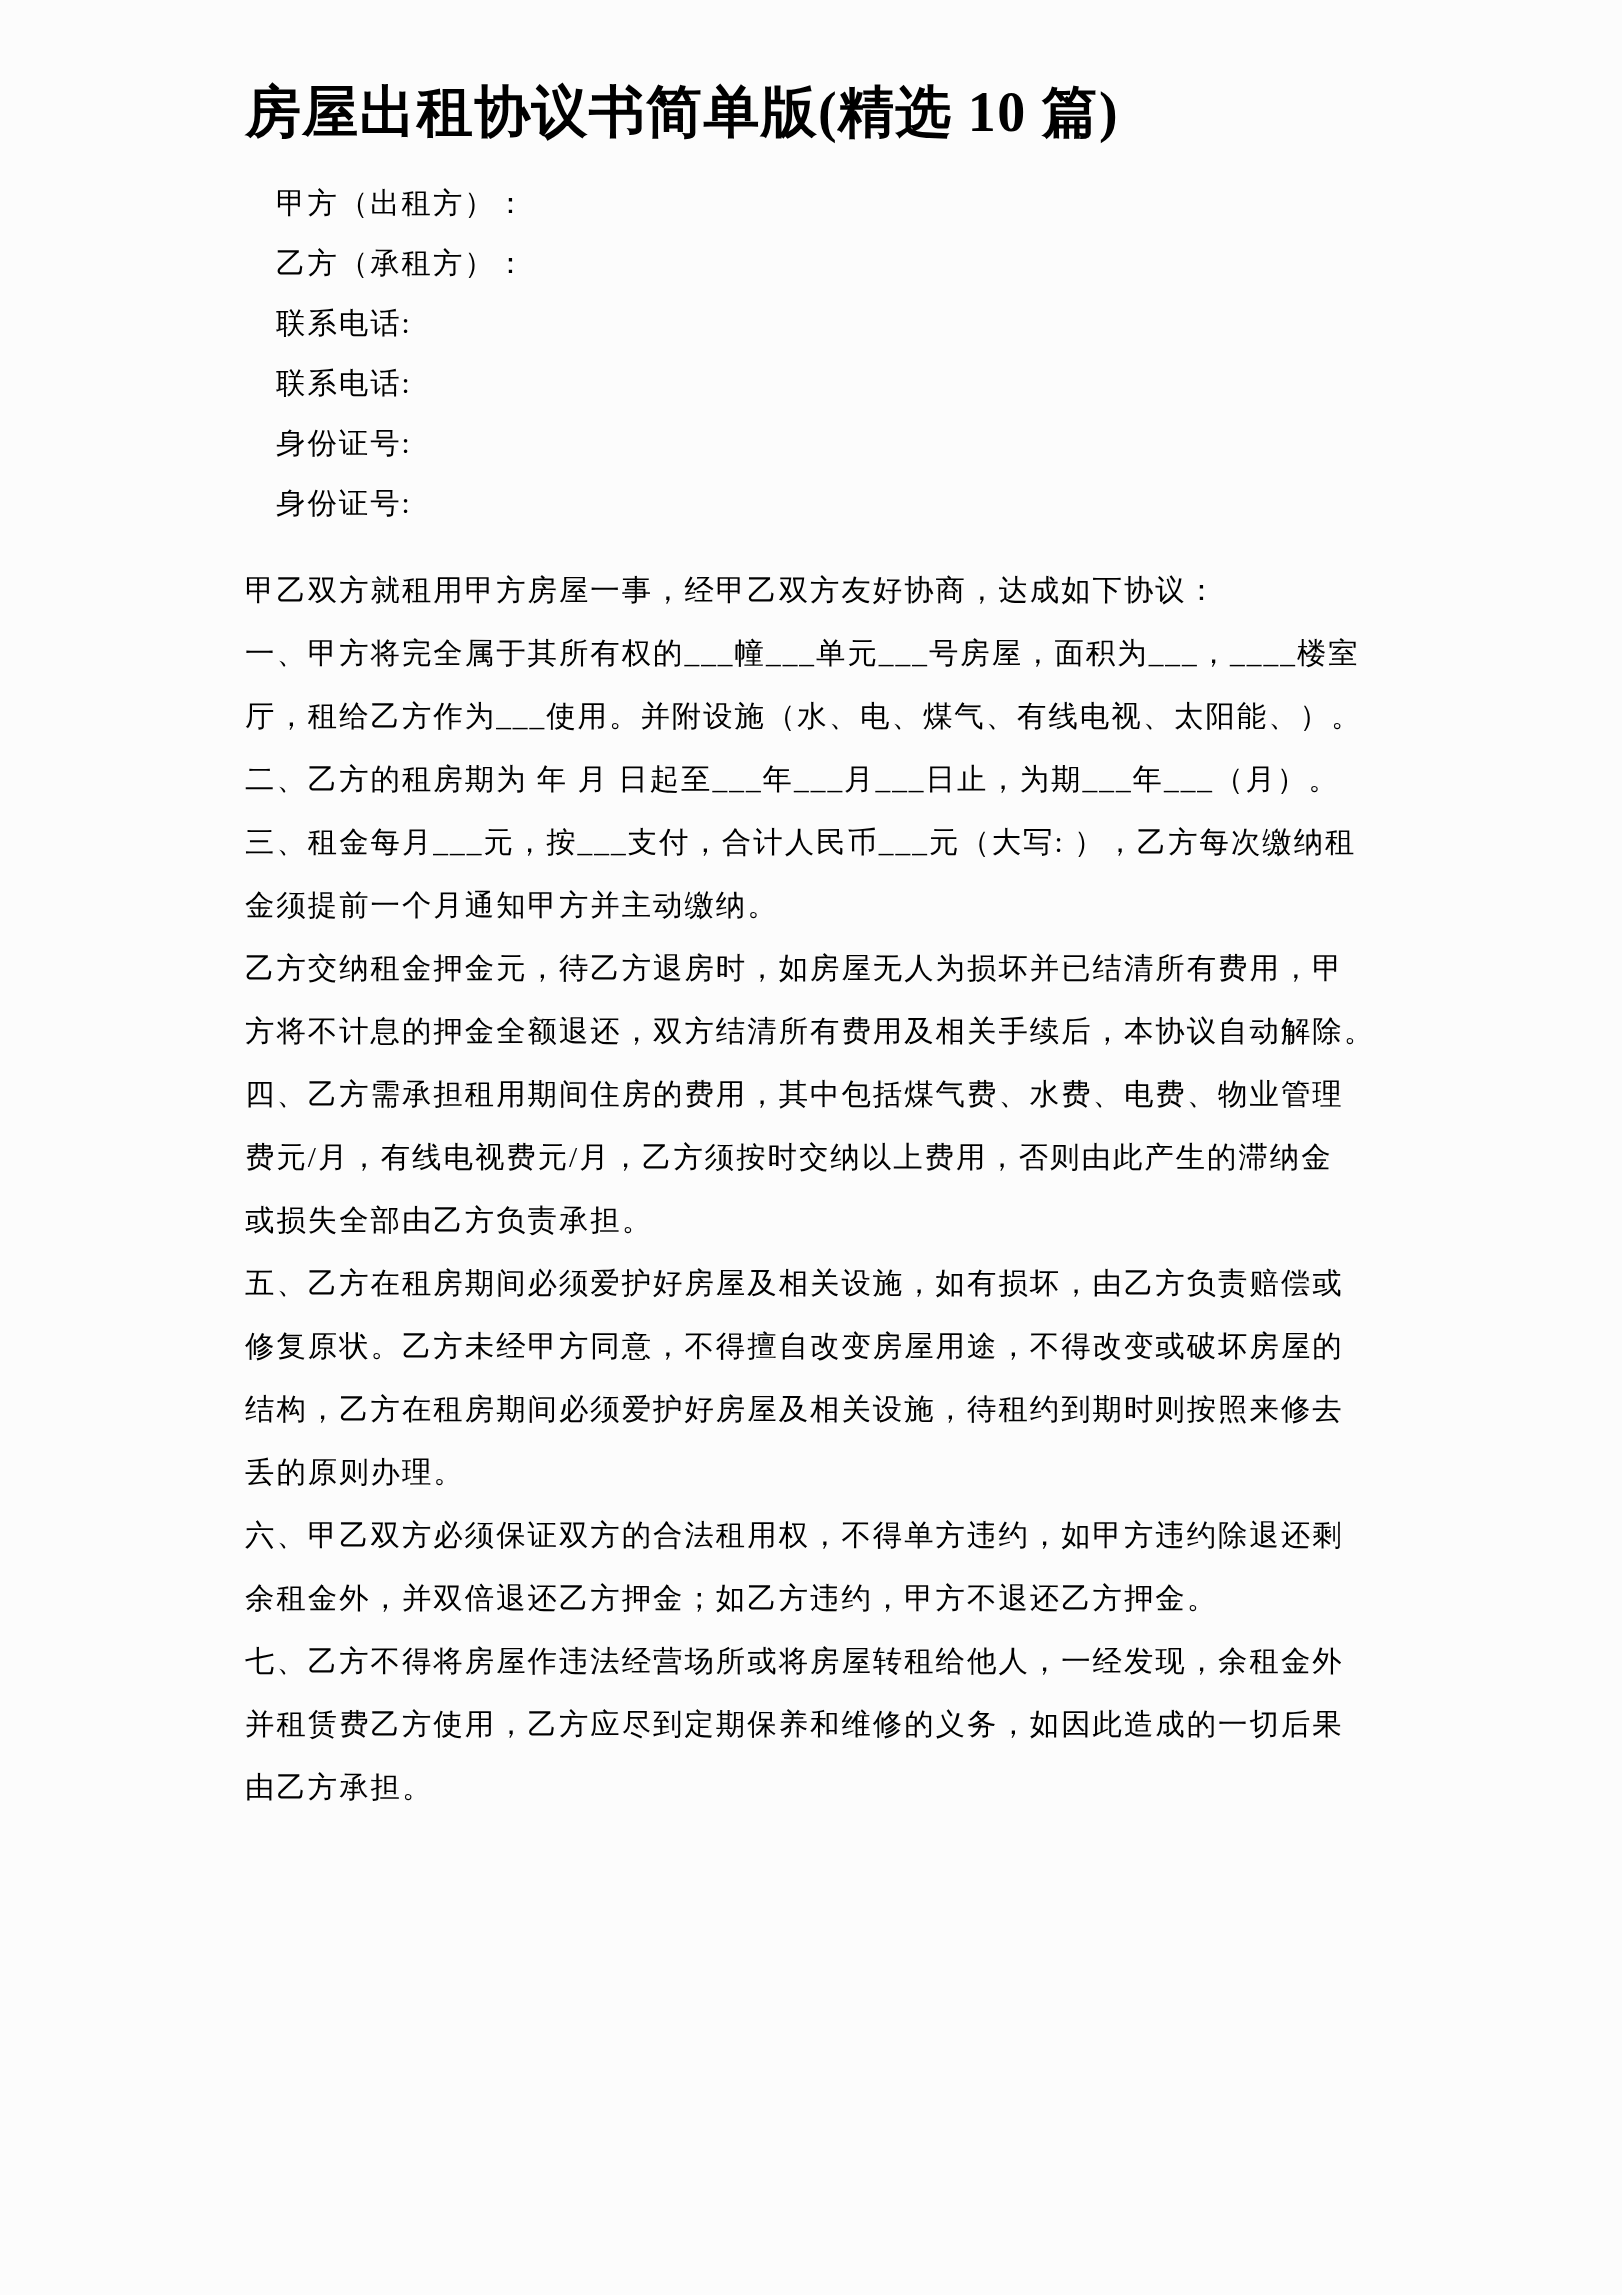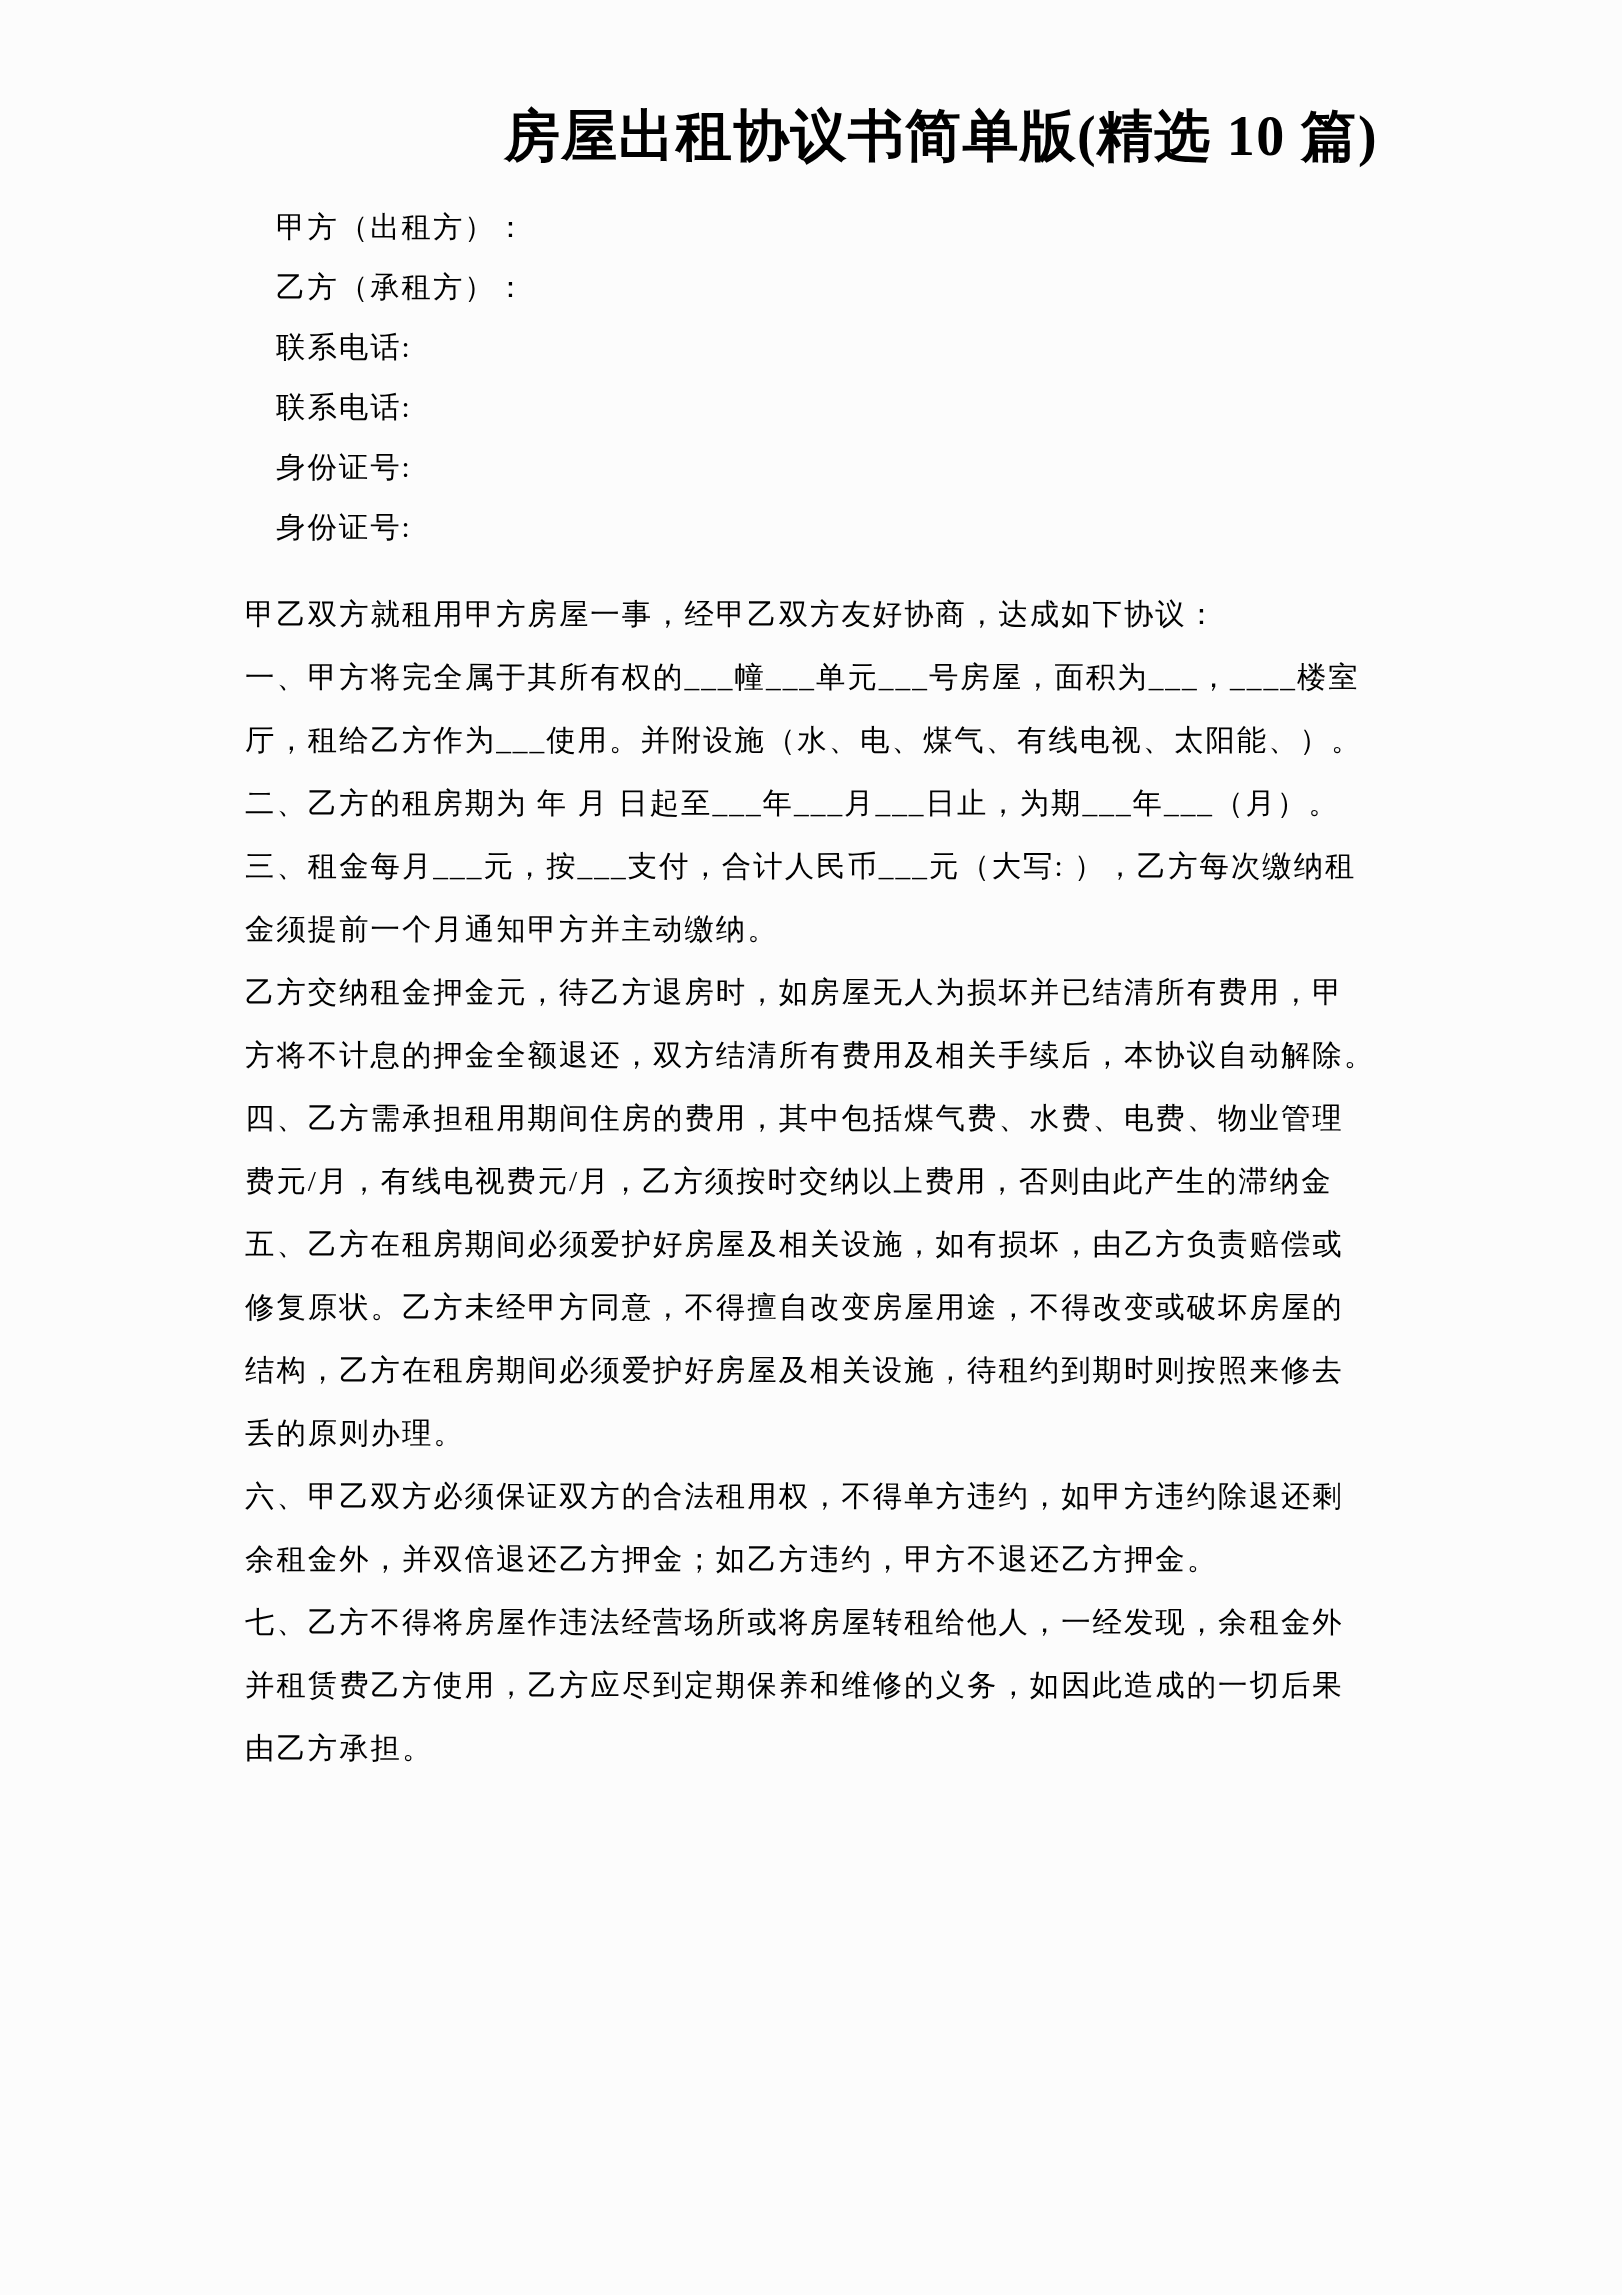--- a/index.html
+++ b/index.html
@@ -14,25 +14,25 @@
     margin: 0 auto;
     background: #fcfcfc;
     color: #000000;
     font-family: "Liberation Serif", "DejaVu Serif", serif;
     overflow: hidden;
   }
   .content {
     padding: 0 245px;
   }
   .doc-title {
-    padding-top: 104px;
+    padding-top: 80px;
     font-size: 56px;
     font-weight: 700;
     line-height: 65px;
-    text-align: right;
+    text-align: left;
     letter-spacing: 1.3px;
     white-space: nowrap;
   }
   .title-divider {
     margin-top: 14.4px;
     font-size: 30px;
     line-height: 39px;
     font-weight: 400;
     letter-spacing: 0.7px;
     white-space: nowrap;
@@ -79,20 +79,21 @@
       <div class="body-line">甲乙双方就租用甲方房屋一事，经甲乙双方友好协商，达成如下协议：</div>
       <div class="body-line">一、甲方将完全属于其所有权的___幢___单元___号房屋，面积为___，____楼室</div>
       <div class="body-line">厅，租给乙方作为___使用。并附设施（水、电、煤气、有线电视、太阳能、）。</div>
       <div class="body-line">二、乙方的租房期为 年 月 日起至___年___月___日止，为期___年___（月）。</div>
       <div class="body-line">三、租金每月___元，按___支付，合计人民币___元（大写: ），乙方每次缴纳租</div>
       <div class="body-line">金须提前一个月通知甲方并主动缴纳。</div>
       <div class="body-line">乙方交纳租金押金元，待乙方退房时，如房屋无人为损坏并已结清所有费用，甲</div>
       <div class="body-line">方将不计息的押金全额退还，双方结清所有费用及相关手续后，本协议自动解除。</div>
       <div class="body-line">四、乙方需承担租用期间住房的费用，其中包括煤气费、水费、电费、物业管理</div>
       <div class="body-line">费元/月，有线电视费元/月，乙方须按时交纳以上费用，否则由此产生的滞纳金</div>
+      <div class="body-line">或损失全部由乙方负责承担。</div>
       <div class="body-line">五、乙方在租房期间必须爱护好房屋及相关设施，如有损坏，由乙方负责赔偿或</div>
       <div class="body-line">修复原状。乙方未经甲方同意，不得擅自改变房屋用途，不得改变或破坏房屋的</div>
       <div class="body-line">结构，乙方在租房期间必须爱护好房屋及相关设施，待租约到期时则按照来修去</div>
       <div class="body-line">丢的原则办理。</div>
       <div class="body-line">六、甲乙双方必须保证双方的合法租用权，不得单方违约，如甲方违约除退还剩</div>
       <div class="body-line">余租金外，并双倍退还乙方押金；如乙方违约，甲方不退还乙方押金。</div>
       <div class="body-line">七、乙方不得将房屋作违法经营场所或将房屋转租给他人，一经发现，余租金外</div>
       <div class="body-line">并租赁费乙方使用，乙方应尽到定期保养和维修的义务，如因此造成的一切后果</div>
       <div class="body-line">由乙方承担。</div>
     </div>

